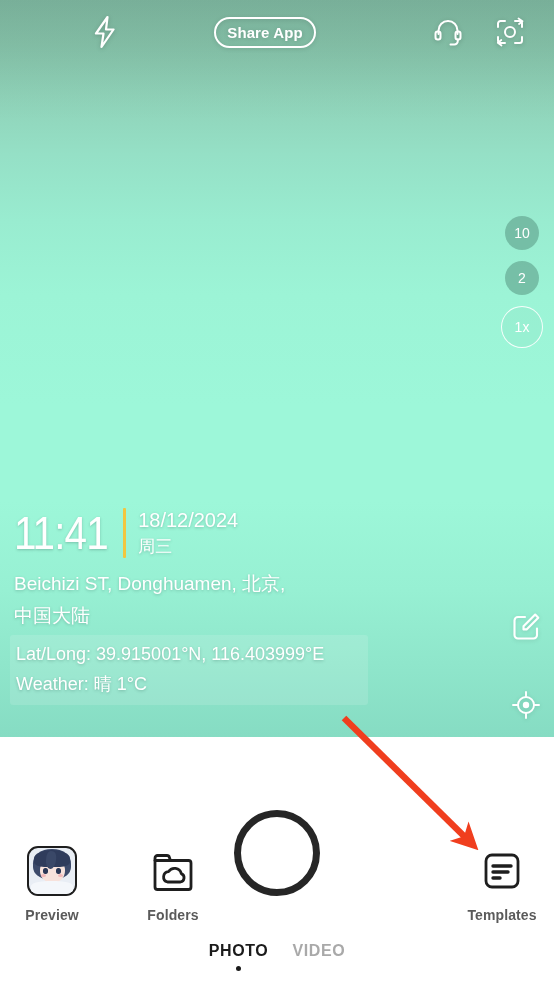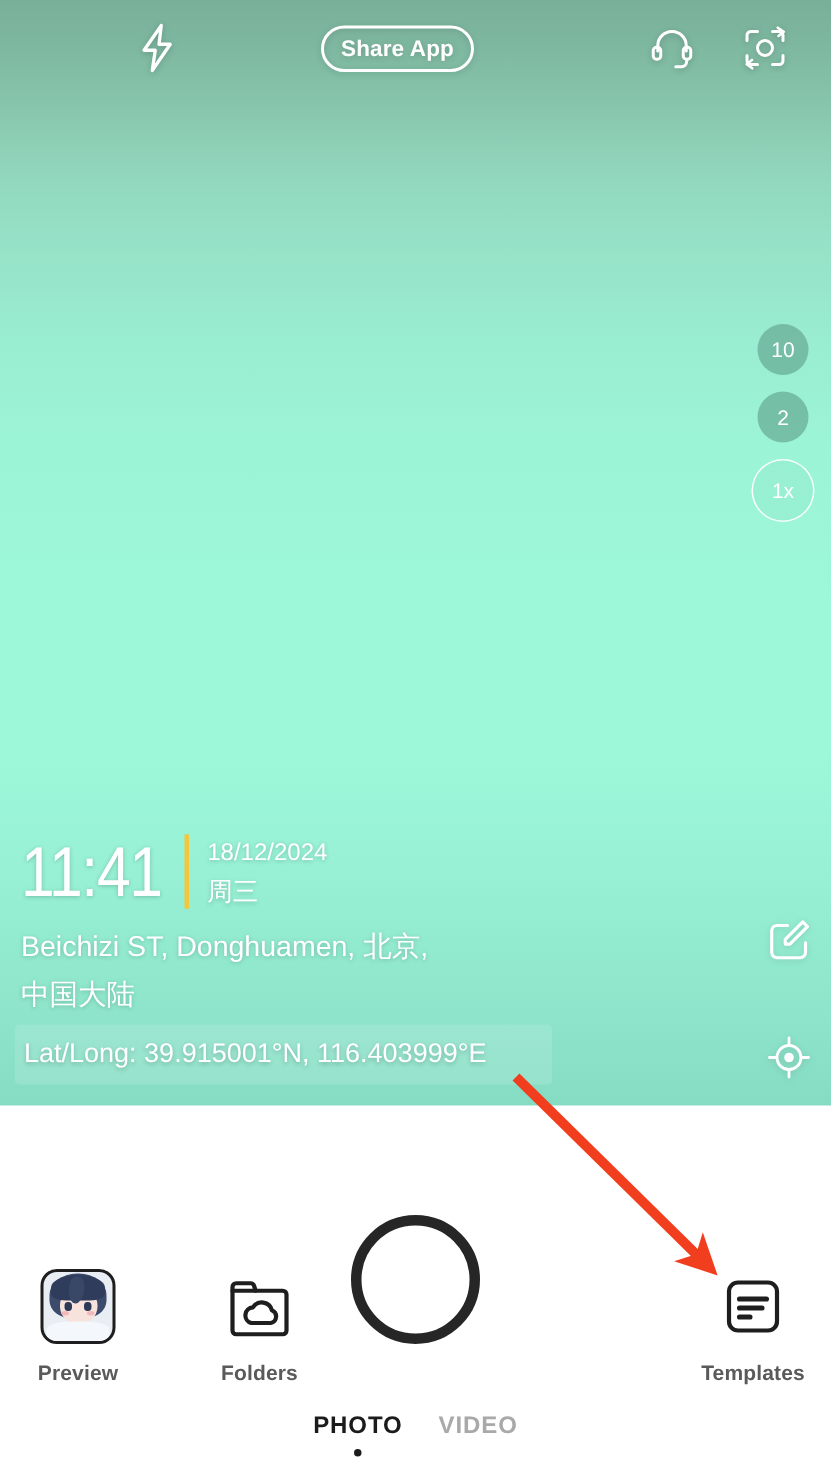--- a/index.html
+++ b/index.html
@@ -153,21 +153,20 @@
     top: 505px;
     width: 400px;
     z-index: 5;
     color: #ffffff;
     text-shadow: 0 1px 3px rgba(40,80,70,0.30);
   }
   #wm-top {
     display: flex;
     align-items: stretch;
     height: 56px;
-    margin-top: 48px;
   }
   #wm-time {
     font-family: "Liberation Sans Narrow", "Liberation Sans", sans-serif;
     font-size: 47px;
     font-weight: 400;
     line-height: 56px;
     letter-spacing: -1px;
     transform: scaleX(0.86);
     transform-origin: left center;
     white-space: nowrap;
@@ -178,21 +177,21 @@
     margin: 3px 12px 3px 0px;
     border-radius: 1px;
   }
   #wm-datecol {
     display: flex;
     flex-direction: column;
     justify-content: center;
     padding-top: 1px;
   }
   #wm-date {
-    font-size: 16px;
+    font-size: 20px;
     line-height: 25px;
     white-space: nowrap;
   }
   #wm-weekday {
     font-size: 17px;
     line-height: 27px;
     white-space: nowrap;
   }
   #wm-location {
     font-size: 19px;
@@ -421,20 +420,21 @@
     <div id="wm-time">11:41</div>
     <div id="wm-divider"></div>
     <div id="wm-datecol">
       <div id="wm-date">18/12/2024</div>
       <div id="wm-weekday">周三</div>
     </div>
   </div>
   <div id="wm-location">Beichizi ST, Donghuamen, 北京, 中国大陆</div>
   <div id="wm-panel">
     <div id="wm-latlong">Lat/Long: 39.915001°N, 116.403999°E</div>
+    <div id="wm-weather">Weather: 晴 1°C</div>
   </div>
 </div>
 
 <div id="edit-stamp-btn">
   <svg width="32" height="32" viewBox="0 0 32 32">
     <path d="M27 17.5 V24 A3.5 3.5 0 0 1 23.5 27.5 H8 A3.5 3.5 0 0 1 4.5 24 V9.5 A3.5 3.5 0 0 1 8 6 H15" fill="none" stroke="#ffffff" stroke-width="2.1" stroke-linecap="round"></path>
     <path d="M25.2 3.6 L28.3 6.7 L16.6 18.4 H13.5 V15.3 Z" fill="none" stroke="#ffffff" stroke-width="2.1" stroke-linejoin="round"></path>
   </svg>
 </div>
 

